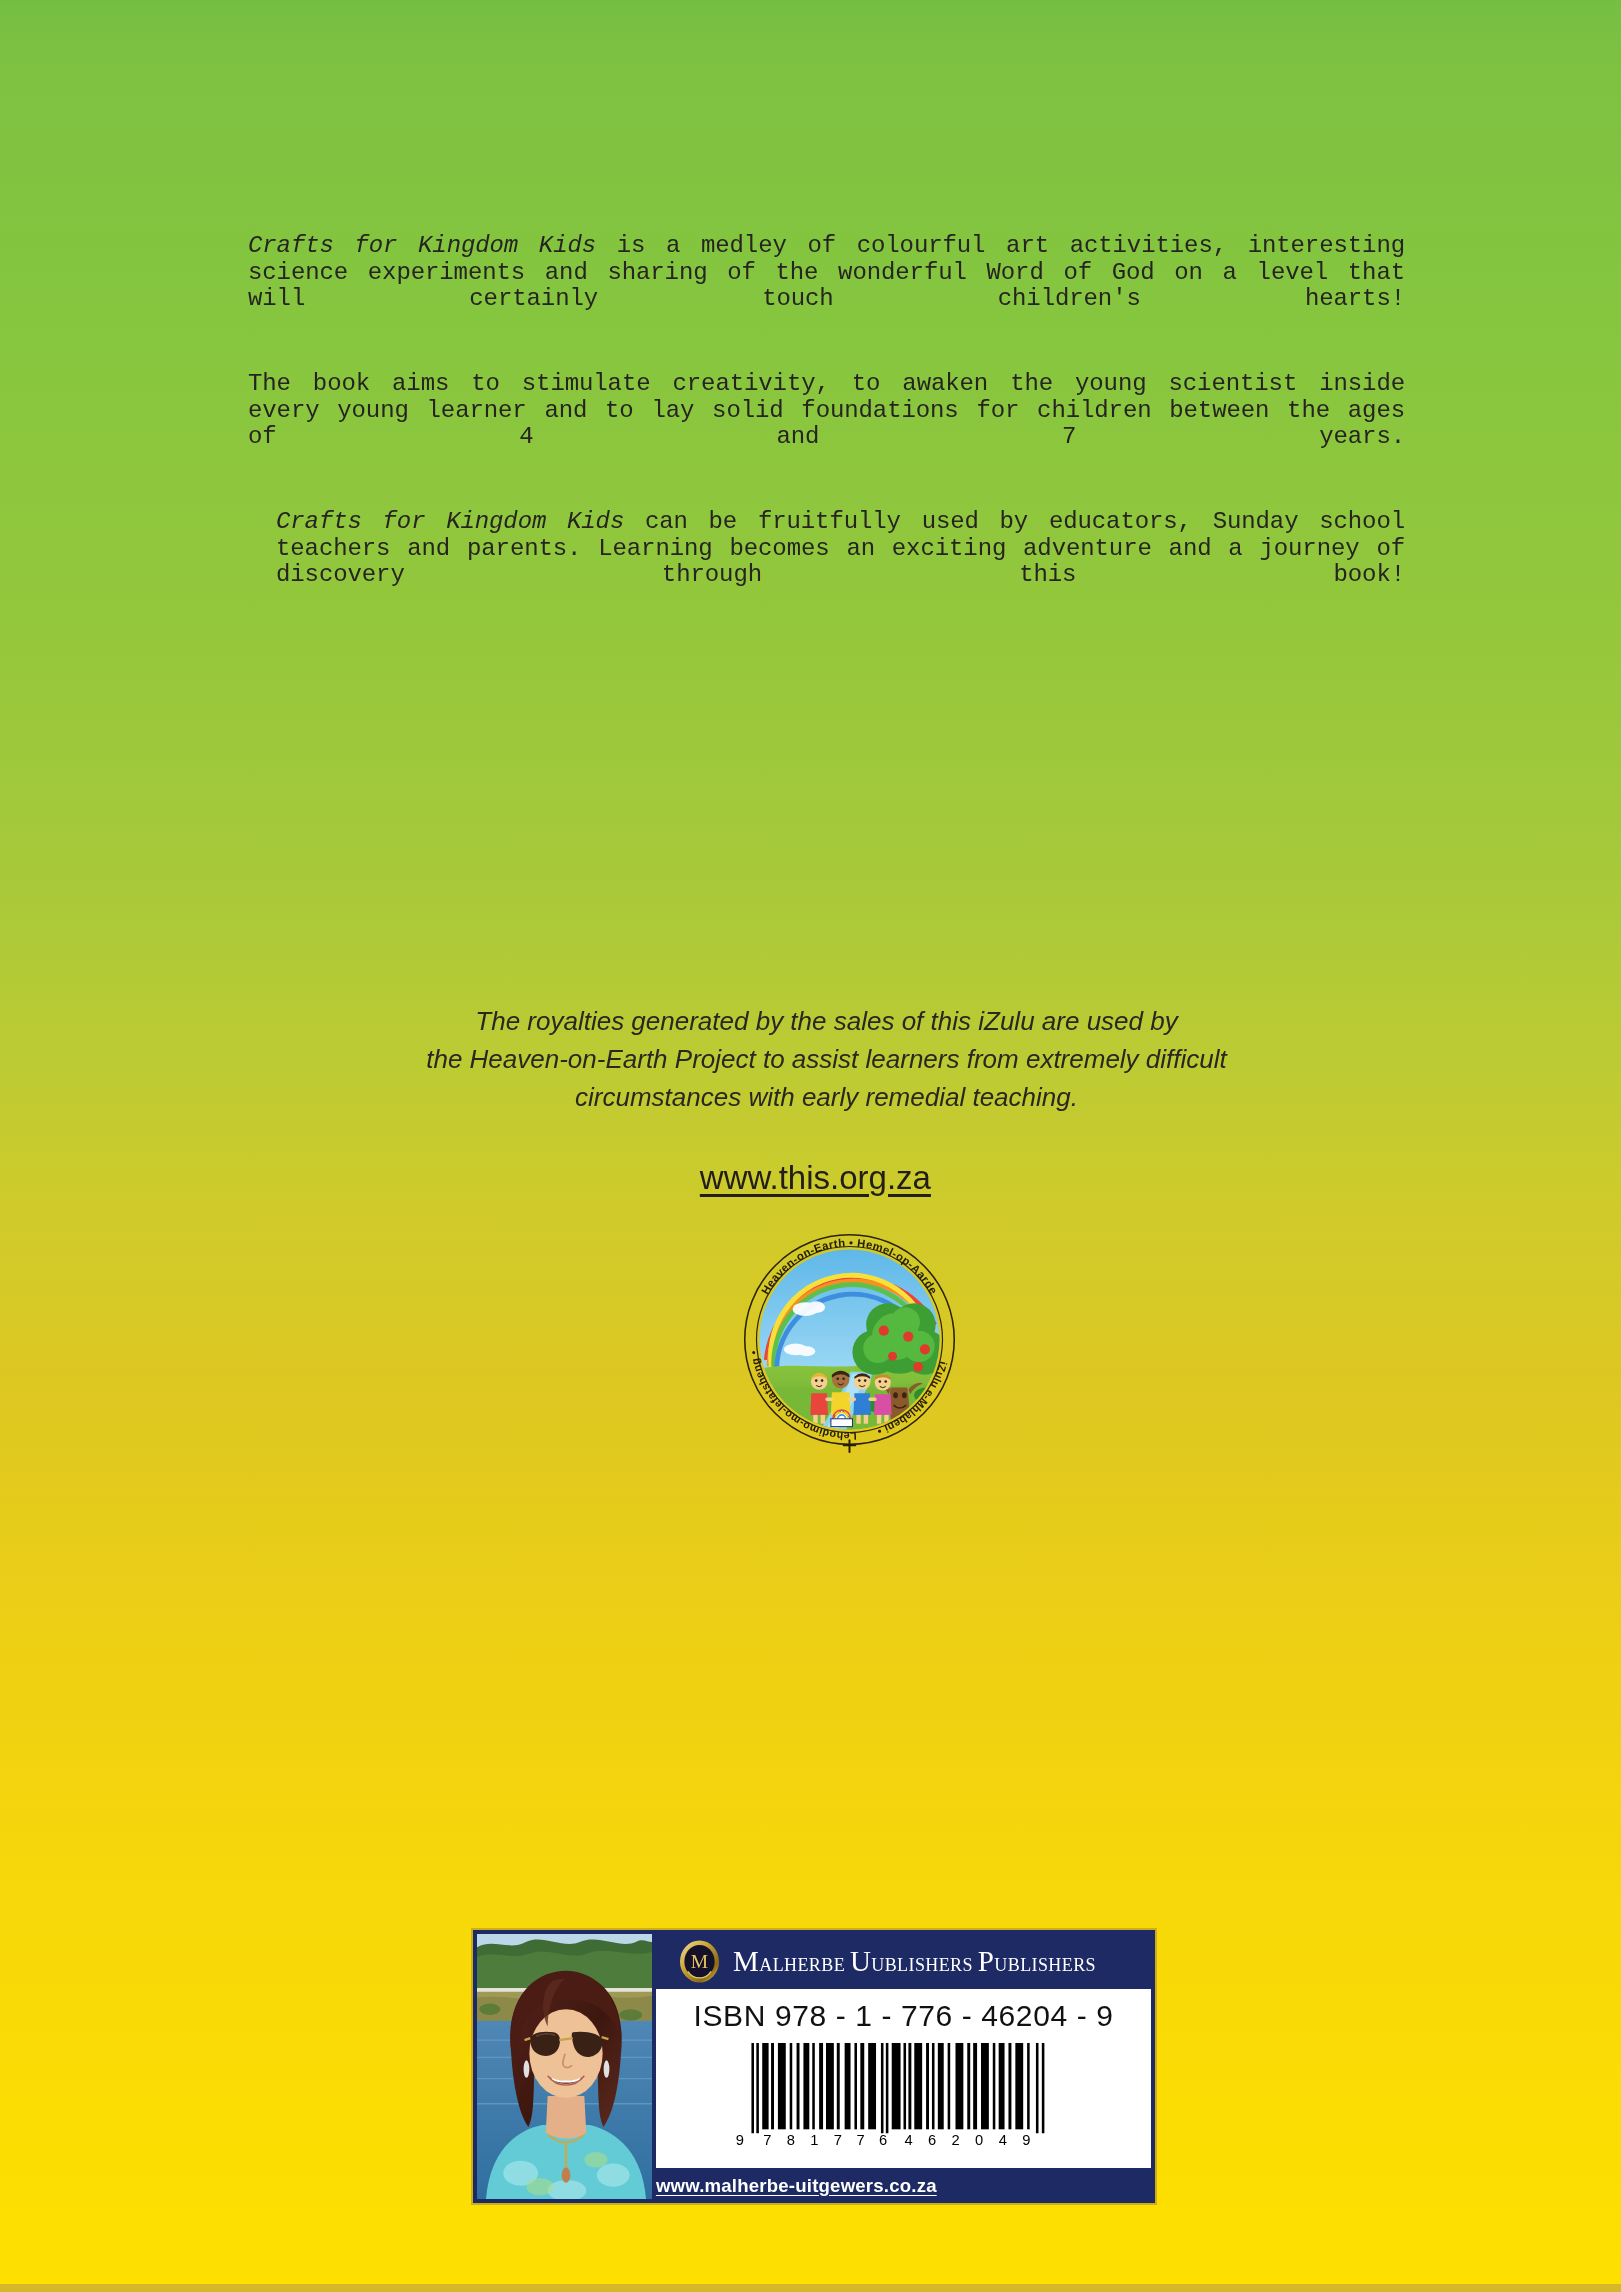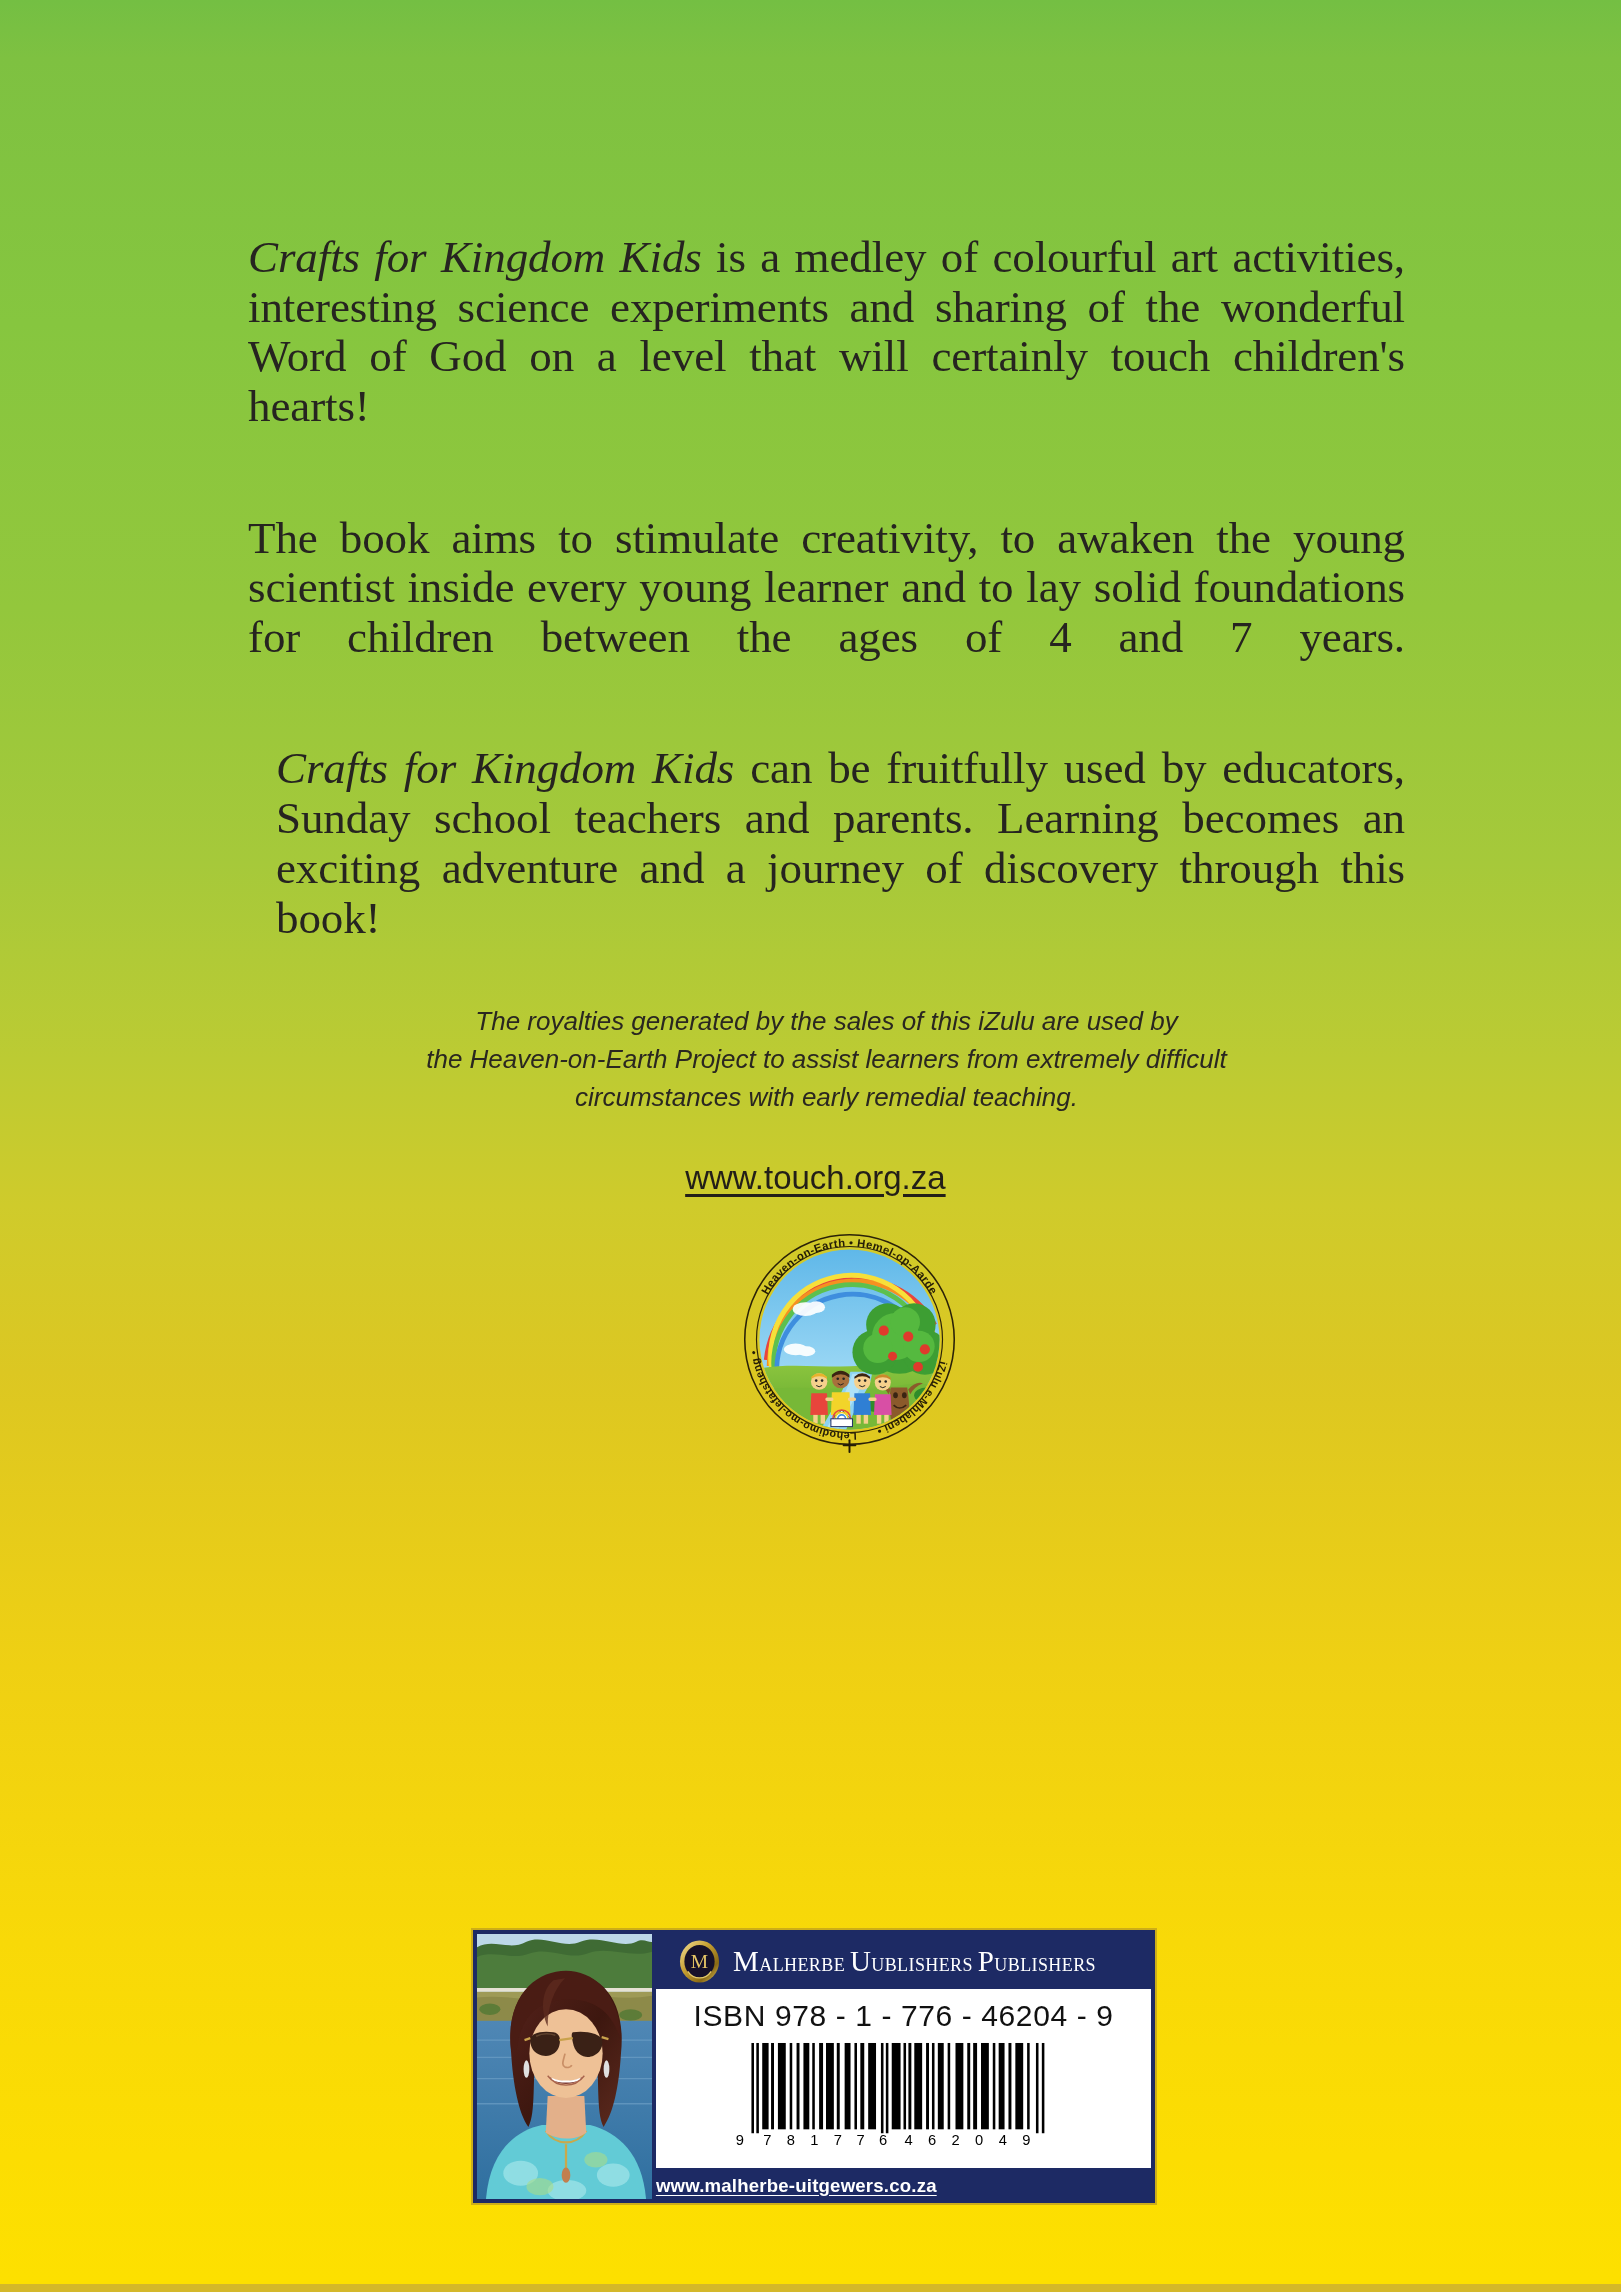--- a/index.html
+++ b/index.html
@@ -47,26 +47,26 @@
 
   
   #blurb {
     position: absolute;
     left: 248px;
     top: 233px;
     width: 1157px;
   }
   .para {
     margin: 0 0 32px 0;
-    font-size: 45px;
+    font-size: 24px;
     line-height: 1.105;
     color: #262420;
     text-align: justify;
     letter-spacing: -0.1px;
-    font-family: Liberation Serif, serif;
+    font-family: Liberation Mono, monospace;
   }
   .para:last-child { margin-bottom: 0; margin-left: 28px; }
   .para .ttl {
     font-style: italic;
   }
   
   .para::after {
     content: "";
     display: inline-block;
     width: 100%;
@@ -234,21 +234,21 @@
 
   </div>
 
   <div id="royalties">
     <span class="rline">The royalties generated by the sales of this iZulu are used by</span>
     <span class="rline">the Heaven-on-Earth Project to assist learners from extremely difficult</span>
     <span class="rline">circumstances with early remedial teaching.</span>
   </div>
 
   <div id="hoep-url">
-    <span>www.touch.org.za</span>
+    <span>www.this.org.za</span>
   </div>
 
   <div id="hoep-logo">
     <svg viewBox="0 0 238 238" xmlns="http://www.w3.org/2000/svg">
       <defs>
         <clipPath id="innerCircle">
           <circle cx="119" cy="119" r="92"></circle>
         </clipPath>
         <linearGradient id="skyGrad" x1="0" y1="0" x2="0" y2="1">
           <stop offset="0%" stop-color="#5cb6e8"></stop>

